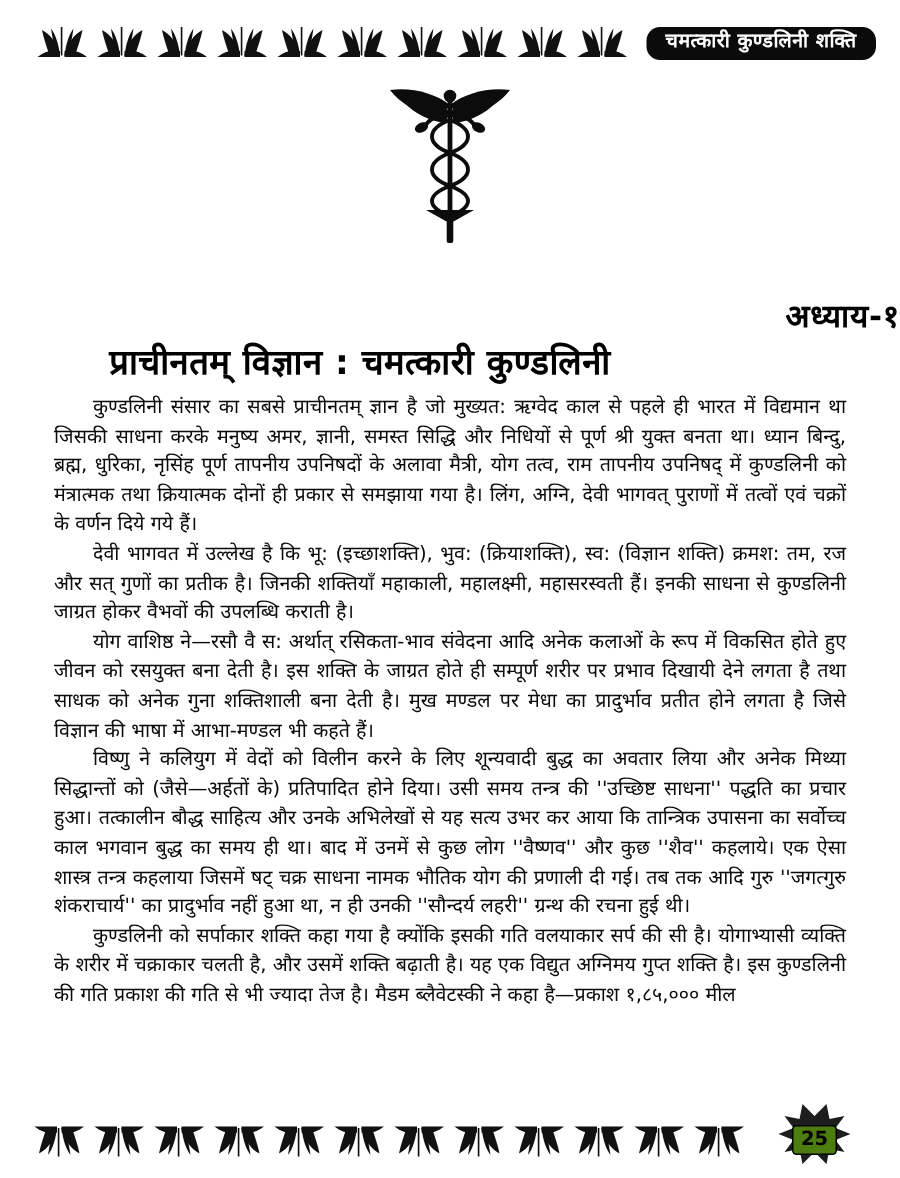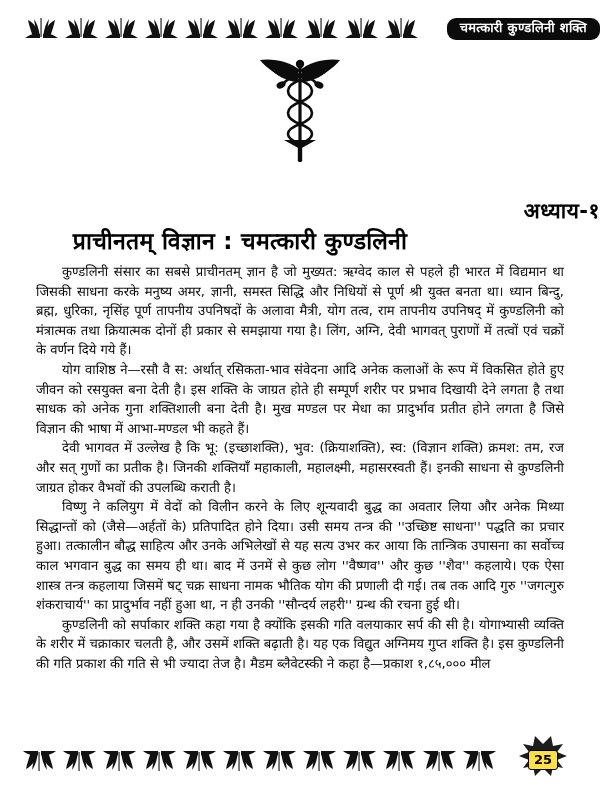--- a/index.html
+++ b/index.html
@@ -42,20 +42,21 @@
   .fan {
     width: 40px;
     height: 26px;
     flex: 0 0 40px;
     position: relative;
   }
   .fan svg { display: block; }
 
   .header-chip {
     position: relative;
+    margin-right: 16px;
     background: #0b0b0b;
     color: #ffffff;
     border-radius: 9px;
     padding: 3px 13px 5px 13px;
     font-size: 13px;
     line-height: 1.15;
     letter-spacing: 0.3px;
     white-space: nowrap;
     font-family: "DejaVu Sans", "Liberation Sans", sans-serif;
     font-weight: 700;
@@ -149,21 +150,21 @@
     justify-content: center;
     font-family: "DejaVu Sans", "Liberation Sans", sans-serif;
     font-weight: 700;
     font-size: 13px;
     color: #000;
   }
   .folio-box {
     border: 1.6px solid #000;
     border-radius: 3px;
     padding: 1px 5px 2px 5px;
-    background: #fde047;
+    background: #4d7c0f;
   }
 </style>
 </head>
 <body>
 
 <div id="page">
 
   <div class="top-ornament">
     <span class="fan">
       <svg width="40" height="26" viewBox="0 0 40 26">
@@ -330,22 +331,22 @@
         </g>
       </svg>
     </span>
   </div>
 
   <div class="chapter-no">अध्याय-१</div>
   <div class="chapter-title">प्राचीनतम् विज्ञान : चमत्कारी कुण्डलिनी</div>
 
   <div class="body-col">
     <p>कुण्डलिनी संसार का सबसे प्राचीनतम् ज्ञान है जो मुख्यत: ऋग्वेद काल से पहले ही भारत में विद्यमान था जिसकी साधना करके मनुष्य अमर, ज्ञानी, समस्त सिद्धि और निधियों से पूर्ण श्री युक्त बनता था। ध्यान बिन्दु, ब्रह्म, धुरिका, नृसिंह पूर्ण तापनीय उपनिषदों के अलावा मैत्री, योग तत्व, राम तापनीय उपनिषद् में कुण्डलिनी को मंत्रात्मक तथा क्रियात्मक दोनों ही प्रकार से समझाया गया है। लिंग, अग्नि, देवी भागवत् पुराणों में तत्वों एवं चक्रों के वर्णन दिये गये हैं।</p>
+    <p>देवी भागवत में उल्लेख है कि भू: (इच्छाशक्ति), भुव: (क्रियाशक्ति), स्व: (विज्ञान शक्ति) क्रमश: तम, रज और सत् गुणों का प्रतीक है। जिनकी शक्तियाँ महाकाली, महालक्ष्मी, महासरस्वती हैं। इनकी साधना से कुण्डलिनी जाग्रत होकर वैभवों की उपलब्धि कराती है।</p>
     <p>योग वाशिष्ठ ने—रसौ वै स: अर्थात् रसिकता-भाव संवेदना आदि अनेक कलाओं के रूप में विकसित होते हुए जीवन को रसयुक्त बना देती है। इस शक्ति के जाग्रत होते ही सम्पूर्ण शरीर पर प्रभाव दिखायी देने लगता है तथा साधक को अनेक गुना शक्तिशाली बना देती है। मुख मण्डल पर मेधा का प्रादुर्भाव प्रतीत होने लगता है जिसे विज्ञान की भाषा में आभा-मण्डल भी कहते हैं।</p>
-    <p>देवी भागवत में उल्लेख है कि भू: (इच्छाशक्ति), भुव: (क्रियाशक्ति), स्व: (विज्ञान शक्ति) क्रमश: तम, रज और सत् गुणों का प्रतीक है। जिनकी शक्तियाँ महाकाली, महालक्ष्मी, महासरस्वती हैं। इनकी साधना से कुण्डलिनी जाग्रत होकर वैभवों की उपलब्धि कराती है।</p>
     <p>विष्णु ने कलियुग में वेदों को विलीन करने के लिए शून्यवादी बुद्ध का अवतार लिया और अनेक मिथ्या सिद्धान्तों को (जैसे—अर्हतों के) प्रतिपादित होने दिया। उसी समय तन्त्र की ''उच्छिष्ट साधना'' पद्धति का प्रचार हुआ। तत्कालीन बौद्ध साहित्य और उनके अभिलेखों से यह सत्य उभर कर आया कि तान्त्रिक उपासना का सर्वोच्च काल भगवान बुद्ध का समय ही था। बाद में उनमें से कुछ लोग ''वैष्णव'' और कुछ ''शैव'' कहलाये। एक ऐसा शास्त्र तन्त्र कहलाया जिसमें षट् चक्र साधना नामक भौतिक योग की प्रणाली दी गई। तब तक आदि गुरु ''जगत्गुरु शंकराचार्य'' का प्रादुर्भाव नहीं हुआ था, न ही उनकी ''सौन्दर्य लहरी'' ग्रन्थ की रचना हुई थी।</p>
     <p>कुण्डलिनी को सर्पाकार शक्ति कहा गया है क्योंकि इसकी गति वलयाकार सर्प की सी है। योगाभ्यासी व्यक्ति के शरीर में चक्राकार चलती है, और उसमें शक्ति बढ़ाती है। यह एक विद्युत अग्निमय गुप्त शक्ति है। इस कुण्डलिनी की गति प्रकाश की गति से भी ज्यादा तेज है। मैडम ब्लैवेटस्की ने कहा है—प्रकाश १,८५,००० मील</p>
   </div>
 
   <div class="bottom-ornament">
     <span class="fan-b">
       <svg width="40" height="30" viewBox="0 0 40 30">
           <g fill="#111">
         <path d="M18 8 C16 16 12 22 6 25 C7 20 9 14 11 8 Z"></path>
             <path d="M18 8 C17 16 15 22 12 26 C13 20 14 14 15 8 Z"></path>

